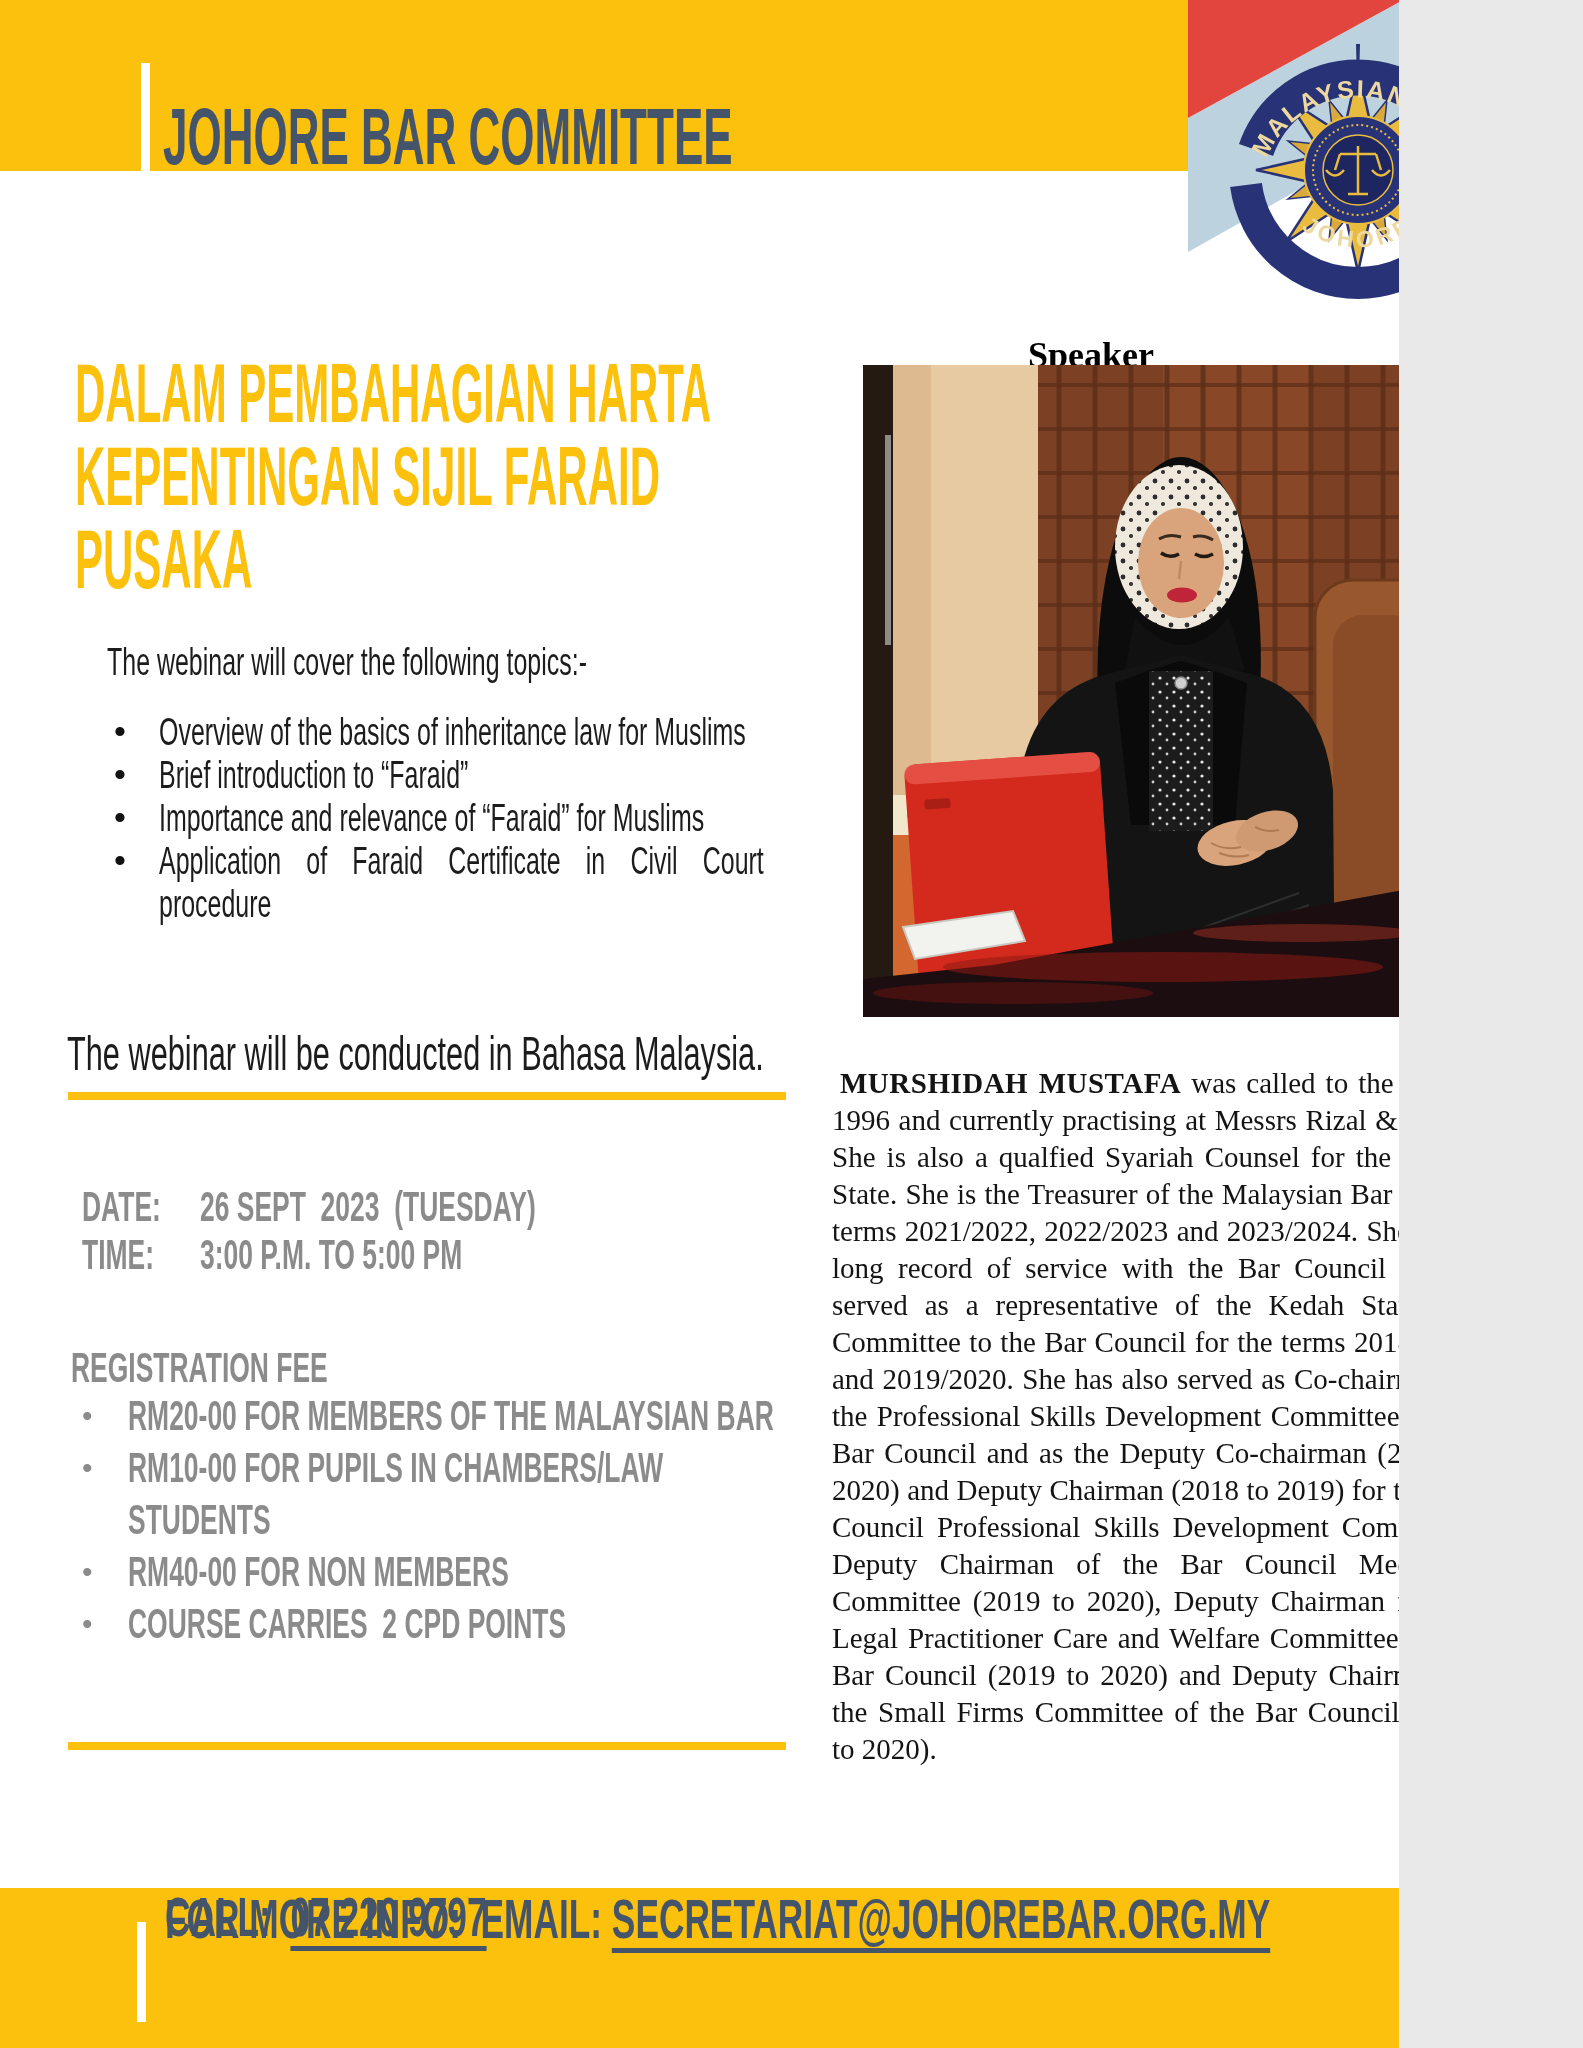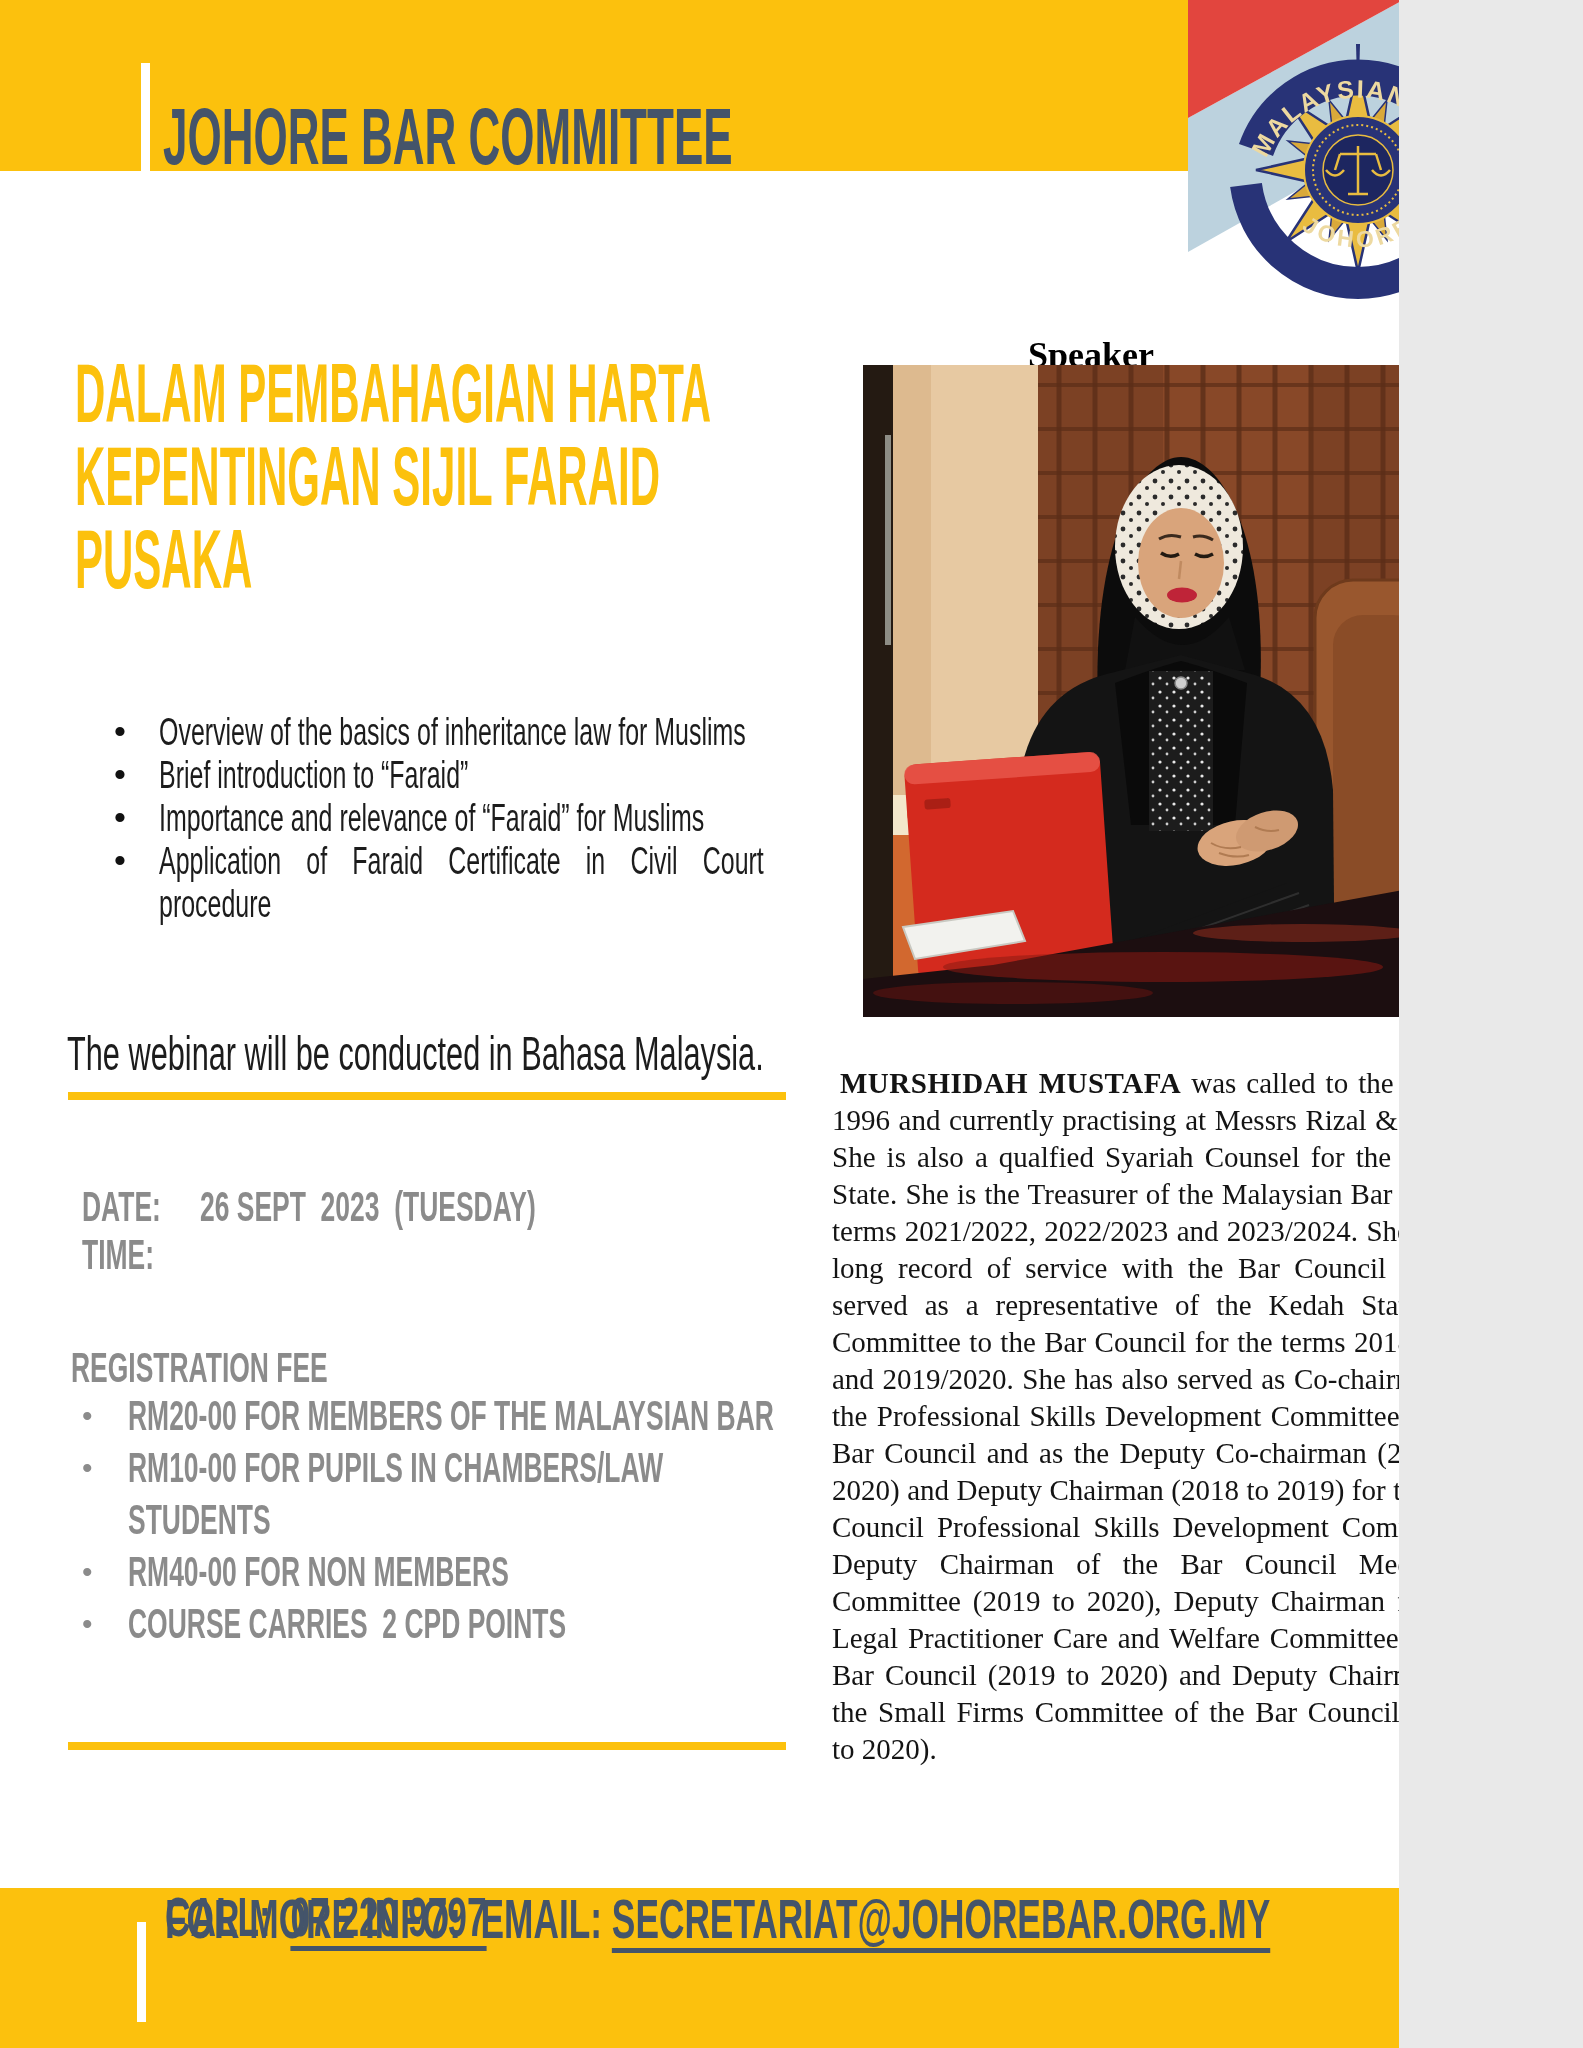--- a/index.html
+++ b/index.html
@@ -115,20 +115,23 @@
     </svg>
   </div>
 
 
   <div class="abs event-title">
     <div><span class="cond">DALAM PEMBAHAGIAN HARTA</span></div>
     <div><span class="cond">KEPENTINGAN SIJIL FARAID</span></div>
     <div><span class="cond">PUSAKA</span></div>
   </div>
 
+  <div class="abs intro">
+    <span class="cond">The webinar will cover the following topics:-</span>
+  </div>
 
   <div class="abs topics">
       <div class="topic-row">
         <span class="dot">•</span>
         <span class="txt cond-wrap">Overview of the basics of inheritance law for Muslims</span>
       </div>
       <div class="topic-row">
         <span class="dot">•</span>
         <span class="txt cond-wrap">Brief introduction to “Faraid”</span>
       </div>
@@ -149,20 +152,23 @@
   <div class="abs divider d1"></div>
 
   <div class="abs sched" style="left:82px;top:1183px;">
     <span class="cond">DATE:</span>
   </div>
   <div class="abs sched" style="left:200px;top:1183px;">
     <span class="cond" style="white-space:pre;">26 SEPT  2023  (TUESDAY)</span>
   </div>
   <div class="abs sched" style="left:82px;top:1231px;">
     <span class="cond">TIME:</span>
+  </div>
+  <div class="abs sched" style="left:200px;top:1231px;">
+    <span class="cond">3:00 P.M. TO 5:00 PM</span>
   </div>
 
   <div class="abs reg-head">
     <span class="cond">REGISTRATION FEE</span>
   </div>
 
   <div class="abs fees">
       <div class="fee-row">
         <span class="dot">•</span>
         <span class="txt cond-wrap">RM20-00 FOR MEMBERS OF THE MALAYSIAN BAR</span>

